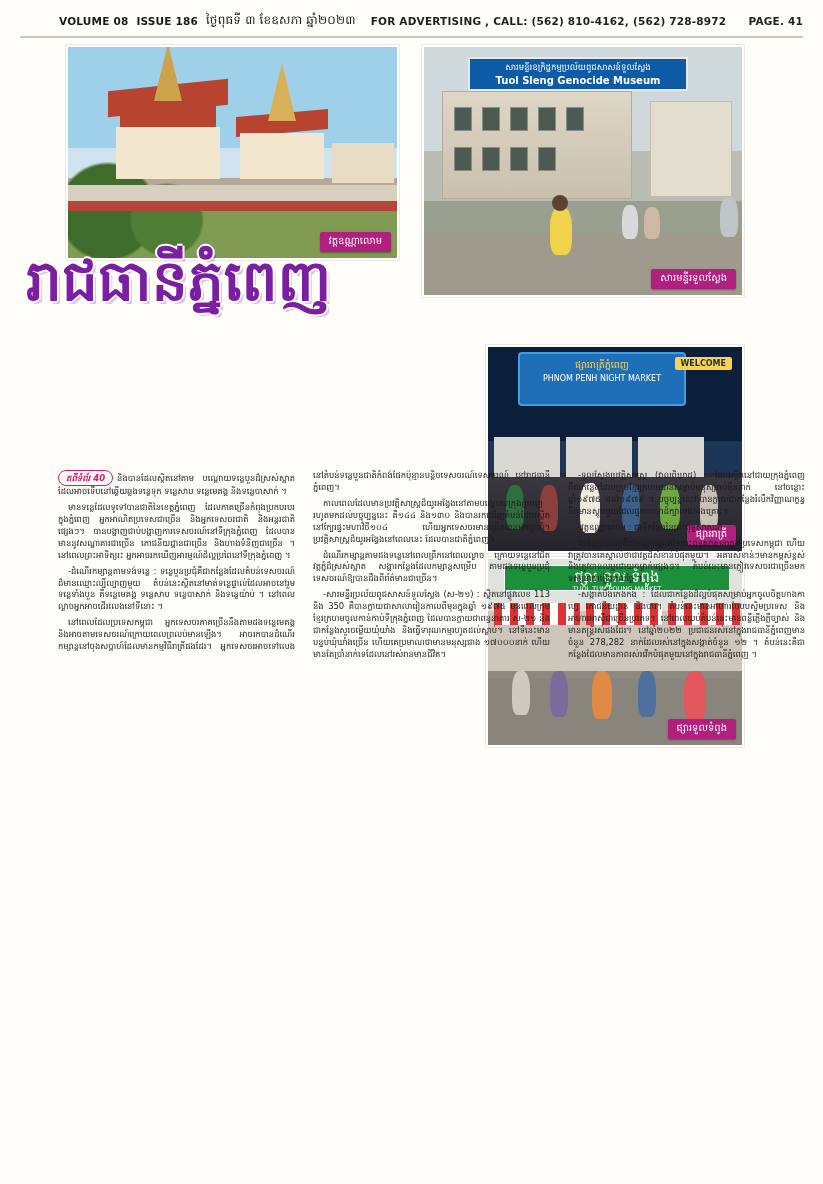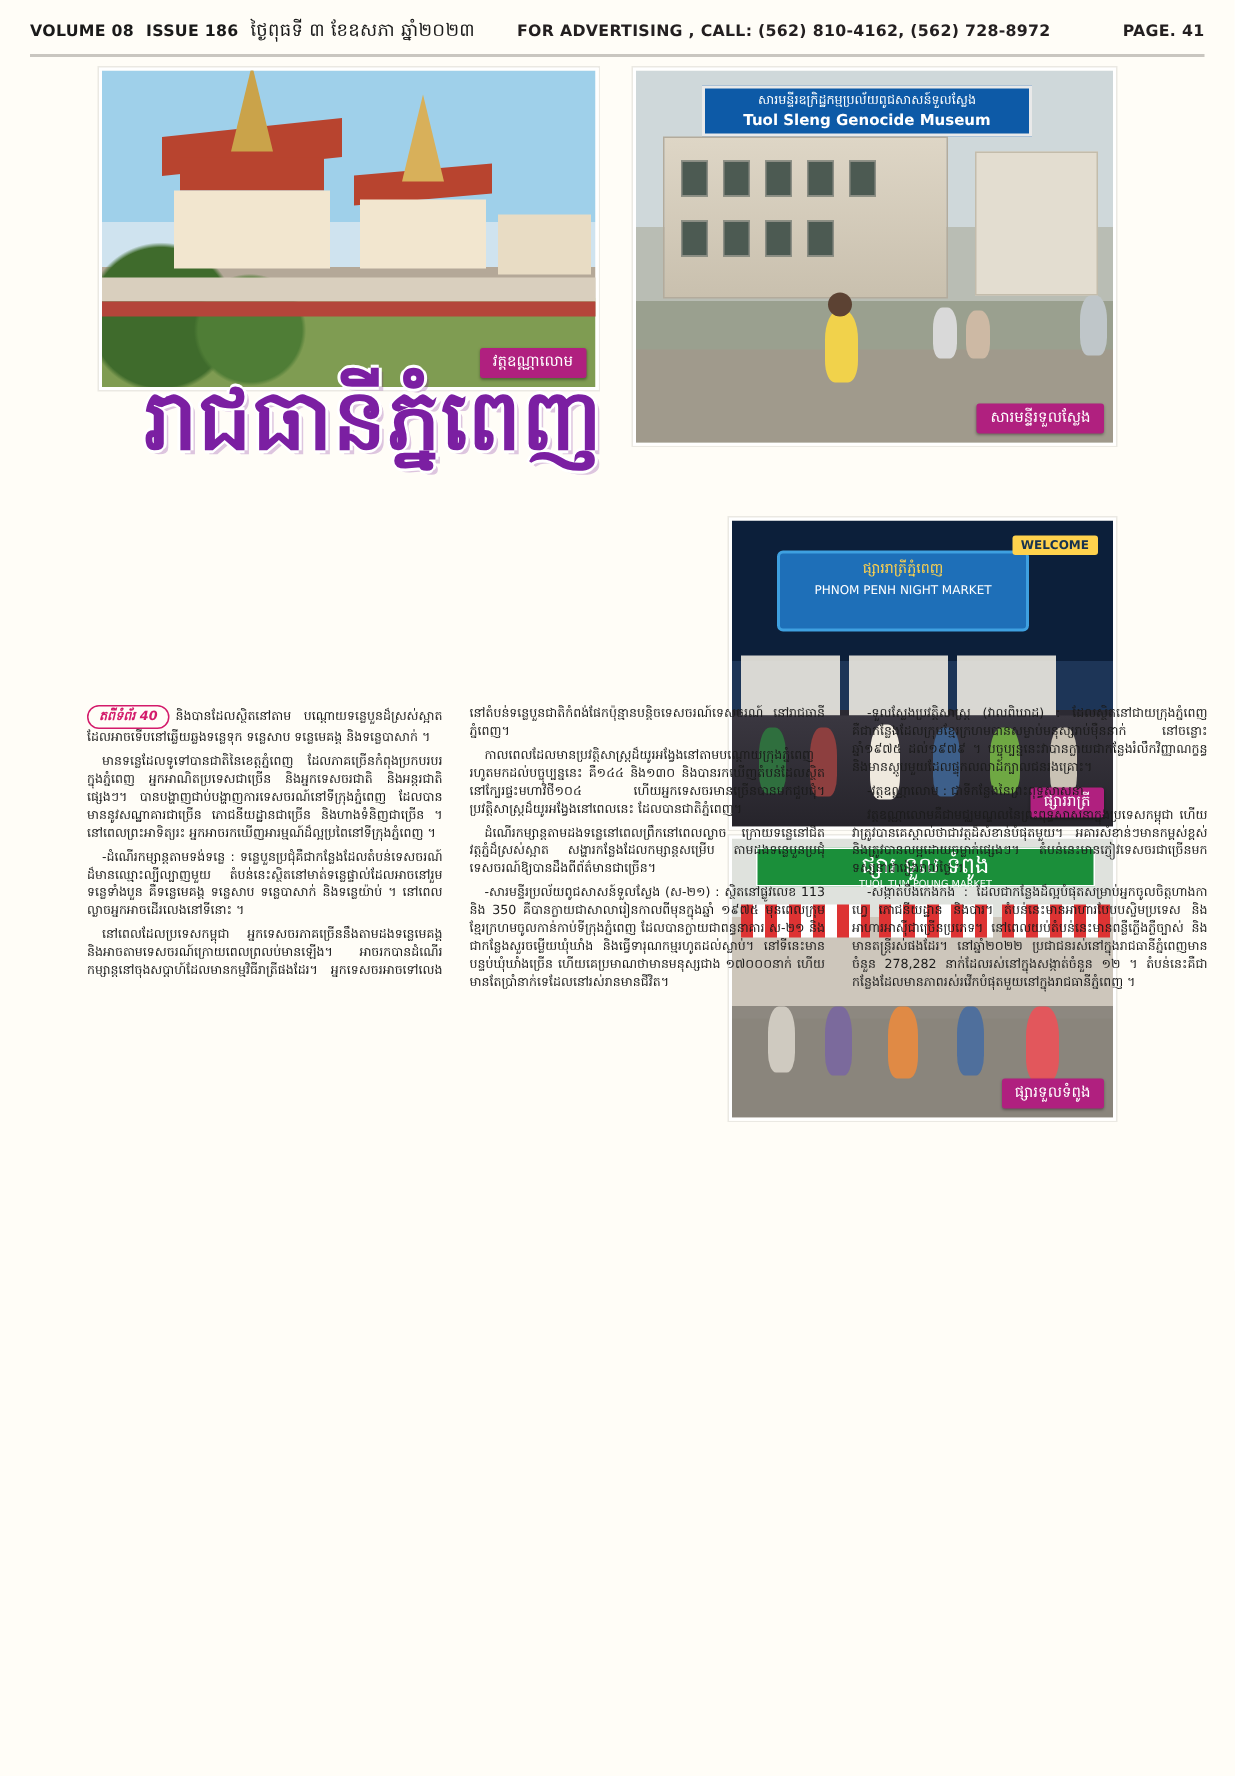--- a/index.html
+++ b/index.html
@@ -15,20 +15,21 @@
     position: absolute; inset: 0;
     padding: 12px 18px 10px 18px;
   }
 
   
   .masthead {
     display: flex; align-items: center; gap: 8px;
     font-size: 10.5px; font-weight: bold; color: #231f20;
     letter-spacing: .2px;
     padding: 0 2px 6px 2px;
+    margin-left: 39px;
   }
   .masthead .vol { color:#1a1a1a; }
   .masthead .issue { color:#1a1a1a; }
   .masthead .khm { font-size: 12px; font-weight: normal; color:#1a1a1a; }
   .masthead .adv { margin-left: auto; margin-right: auto; }
   .masthead .page-no { margin-left: auto; }
   .rule {
     height: 2px; background: #c9c6c0; margin: 0 2px 7px 2px;
   }
 
@@ -87,21 +88,21 @@
   }
   .museum-win {
     position:absolute; background:#4c5a52; border:1px solid #8b8d84;
   }
 
   
   #photo-night { left: 468px; top: 300px; width: 258px; height: 208px;
     background: linear-gradient(#0c1f3a 0 46%, #1d3557 46% 62%, #2c2a33 62% 100%);
   }
   .night-arch {
-    position:absolute; left: 30px; top: 20px; width: 168px; height: 54px;
+    position:absolute; left: 30px; top: 5px; width: 168px; height: 54px;
     background:#1e6fb8; border:2px solid #3ea0e0; border-radius:4px;
     color:#ffe14d; font-size:9px; text-align:center; padding-top: 5px; line-height:1.25;
   }
   .night-tent {
     position:absolute; bottom: 74px; background:#e9e6dd; opacity:.92;
   }
   .crowd-dot { position:absolute; border-radius: 40% 40% 30% 30%; }
 
   
   #photo-market { left: 468px; top: 512px; width: 258px; height: 190px;
@@ -123,21 +124,21 @@
   .headline {
     font-size: 56px;
     line-height: 1.05;
     font-weight: bold;
     color: #7b1fa2;
     text-shadow:
       2px 0 0 #fff, -2px 0 0 #fff, 0 2px 0 #fff, 0 -2px 0 #fff,
       3px 3px 0 rgba(120,30,150,.25);
     letter-spacing: .5px;
   }
-  .headline .l2 { display:block; margin-left: 70px; }
+  .headline .l2 { display:block; }
 
   
   .body-cols {
     position: absolute;
     left: 58px; right: 18px; top: 470px; bottom: 10px;
   }
   .cols {
     column-count: 3;
     column-gap: 18px;
     column-rule: 0;

